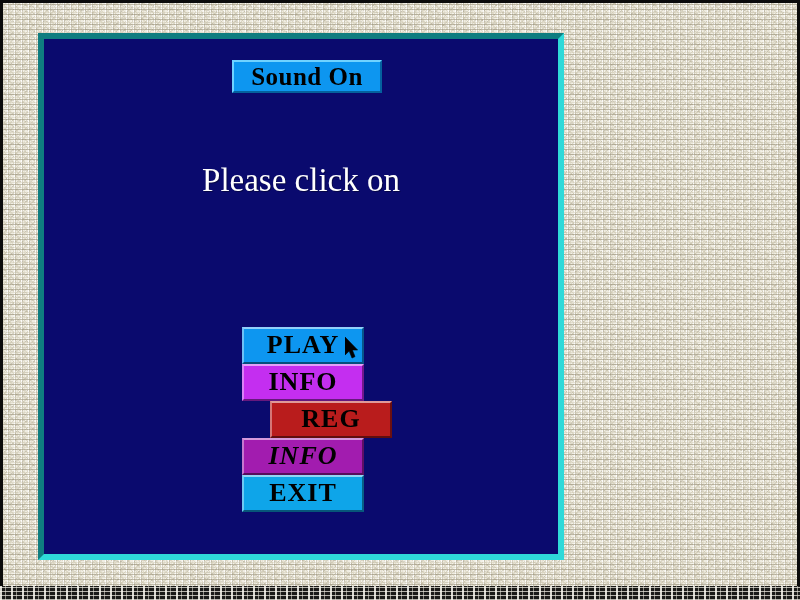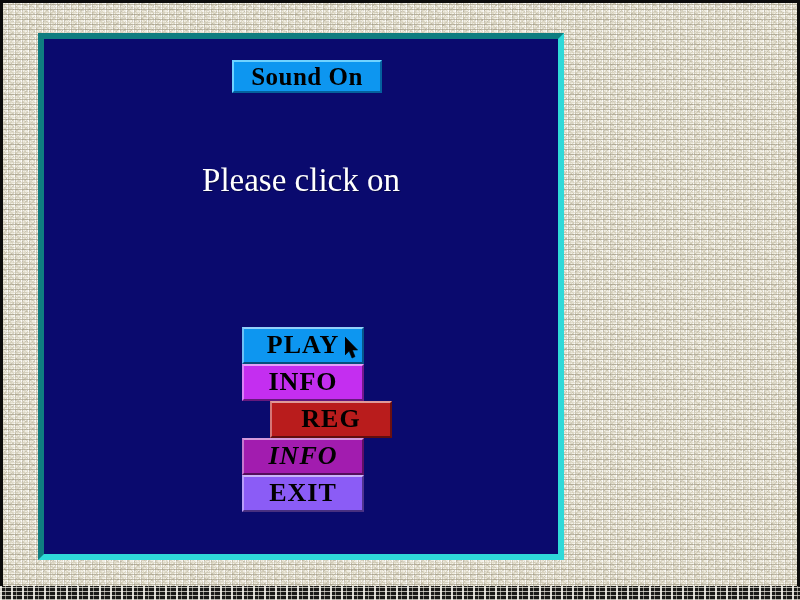--- a/index.html
+++ b/index.html
@@ -179,21 +179,21 @@
 
       <div id="prompt-message" style="color: rgb(255, 255, 255);">
         <span class="line">Please click on</span>
       </div>
 
       <div id="menu-list">
         <div class="menu-item" style="background-color: rgb(13, 150, 240);">PLAY</div>
         <div class="menu-item" style="background-color: rgb(196, 46, 240);">INFO</div>
         <div class="menu-item" style="background-color: #b91c1c; margin-left: 28px;">REG</div>
         <div class="menu-item" style="background-color: #a21caf; font-style: italic;">INFO</div>
-        <div class="menu-item" style="background-color: #8b5cf6;">EXIT</div>
+        <div class="menu-item" style="background-color: #0ea5e9;">EXIT</div>
       </div>
 
       <svg id="mouse-cursor" viewBox="0 0 16 24" style="left: 301px; top: 298px;">
         <polygon points="0,0 0,18 4.2,14 7,21 10,19.6 7.3,13 12.6,13" fill="#000000" stroke="#000000" stroke-width="0.6"></polygon>
       </svg>
 
     </div>
   </div>
 </div>
 

